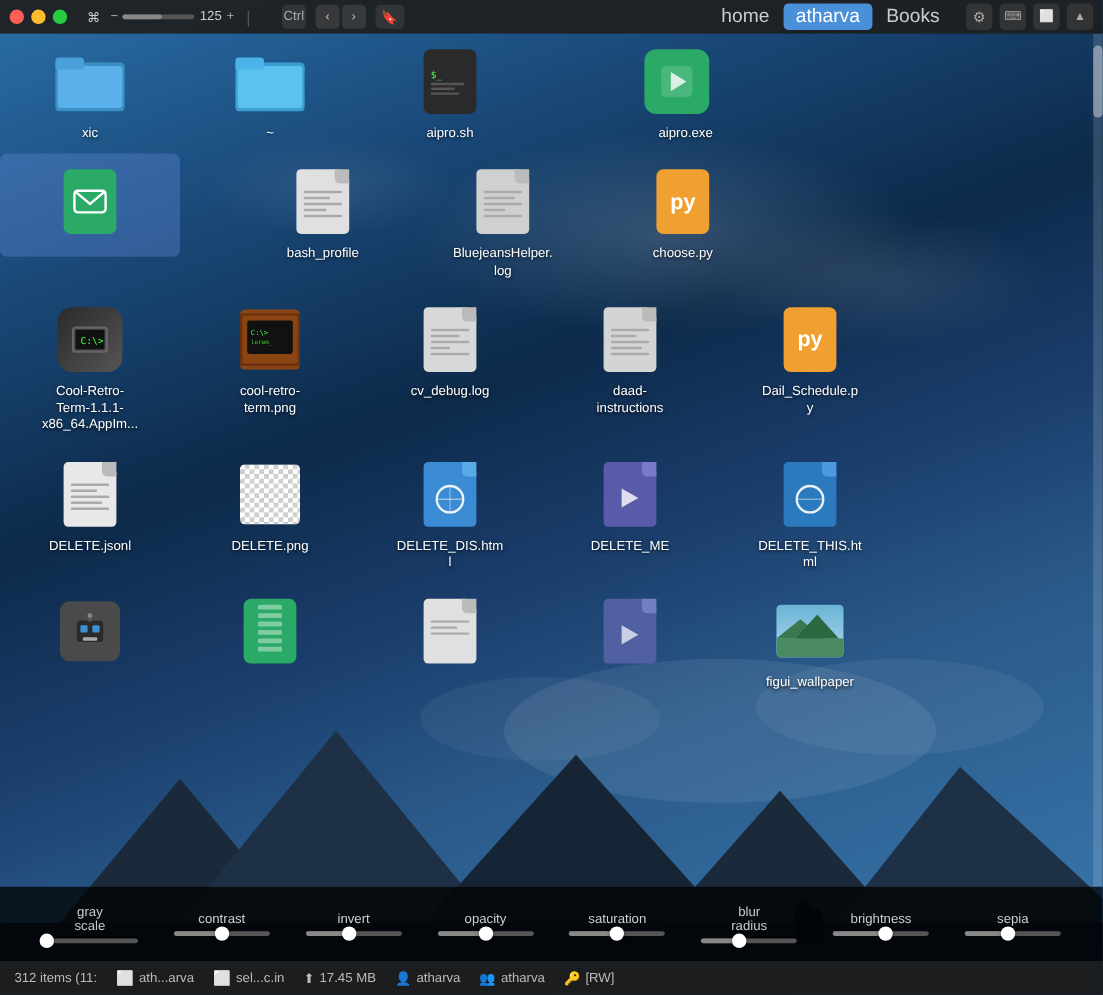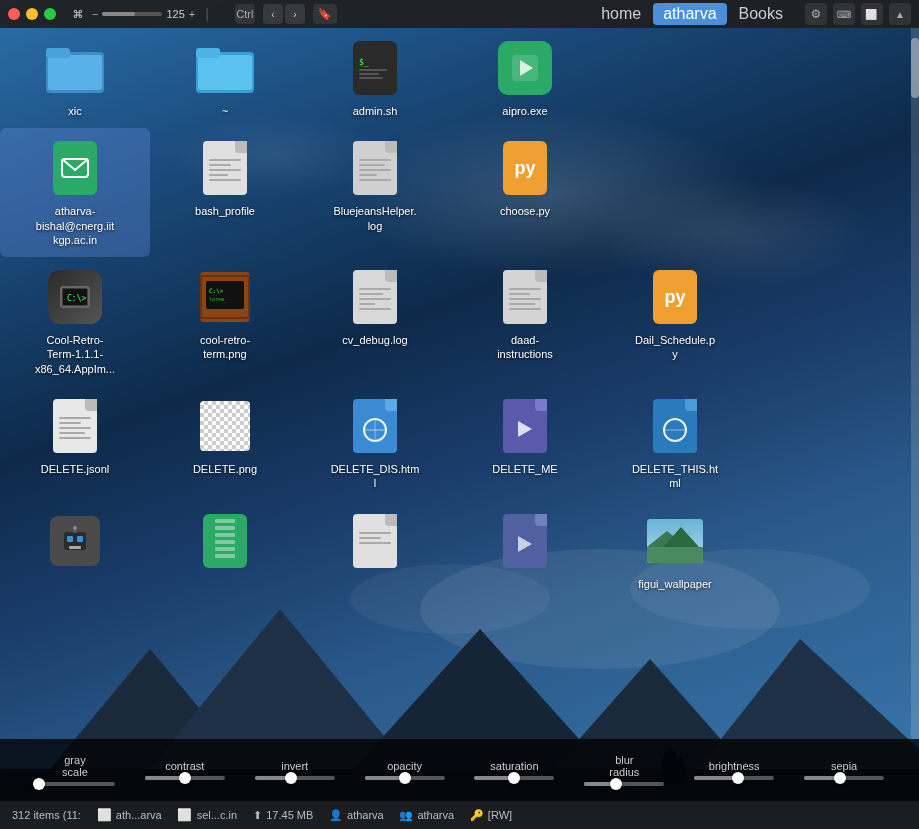--- a/index.html
+++ b/index.html
@@ -529,24 +529,24 @@
 
     <div class="file-item" style="width:150px;">
       <div class="file-icon">
         <div class="shell-icon">
           <span class="shell-prompt" style="color:#44ff44;">$_</span>
           <div class="shell-line" style="background:#555; width:28px;"></div>
           <div class="shell-line" style="background:#555; width:20px;"></div>
           <div class="shell-line" style="background:#555; width:24px;"></div>
         </div>
       </div>
-      <div class="file-label">admin.sh</div>
-    </div>
-
-    <div class="file-item" style="width:150px;">
+      <div class="file-label">aipro.sh</div>
+    </div>
+
+    <div class="file-item" style="width:150px;align-items:flex-end;">
       <div class="file-icon">
         <div class="exe-icon">
           <svg width="34" height="34" viewBox="0 0 34 34">
             <rect x="4" y="4" width="26" height="26" rx="4" fill="rgba(255,255,255,0.15)"></rect>
             <polygon points="12,9 25,17 12,25" fill="white" opacity="0.8"></polygon>
           </svg>
         </div>
       </div>
       <div class="file-label">aipro.exe</div>
     </div>
@@ -557,24 +557,23 @@
 
     <div class="file-item selected-bg" style="width:150px; background:rgba(100,140,220,0.35); border-radius:6px;">
       <div class="file-icon">
         <div style="width:44px;height:54px;background:#2aaa66;border-radius:6px;display:flex;align-items:center;justify-content:center;">
           <svg width="30" height="30" viewBox="0 0 30 30">
             <rect x="2" y="6" width="26" height="18" rx="3" fill="none" stroke="white" stroke-width="2"></rect>
             <polyline points="2,6 15,17 28,6" fill="none" stroke="white" stroke-width="2"></polyline>
           </svg>
         </div>
       </div>
-      <div class="file-label">atharva-<br>bishal@cnerg.iit<br>kgp.ac.in</div>
-    </div>
-
-    <div class="file-item" style="width:150px;">
+    </div>
+
+    <div class="file-item" style="width:150px;margin-left:44px;">
       <div class="file-icon">
         <div class="doc-icon" style="background:#e0e0e0;">
           <div class="doc-lines">
             <div class="doc-line"></div>
             <div class="doc-line" style="width:70%;"></div>
             <div class="doc-line"></div>
             <div class="doc-line" style="width:60%;"></div>
             <div class="doc-line"></div>
           </div>
         </div>

